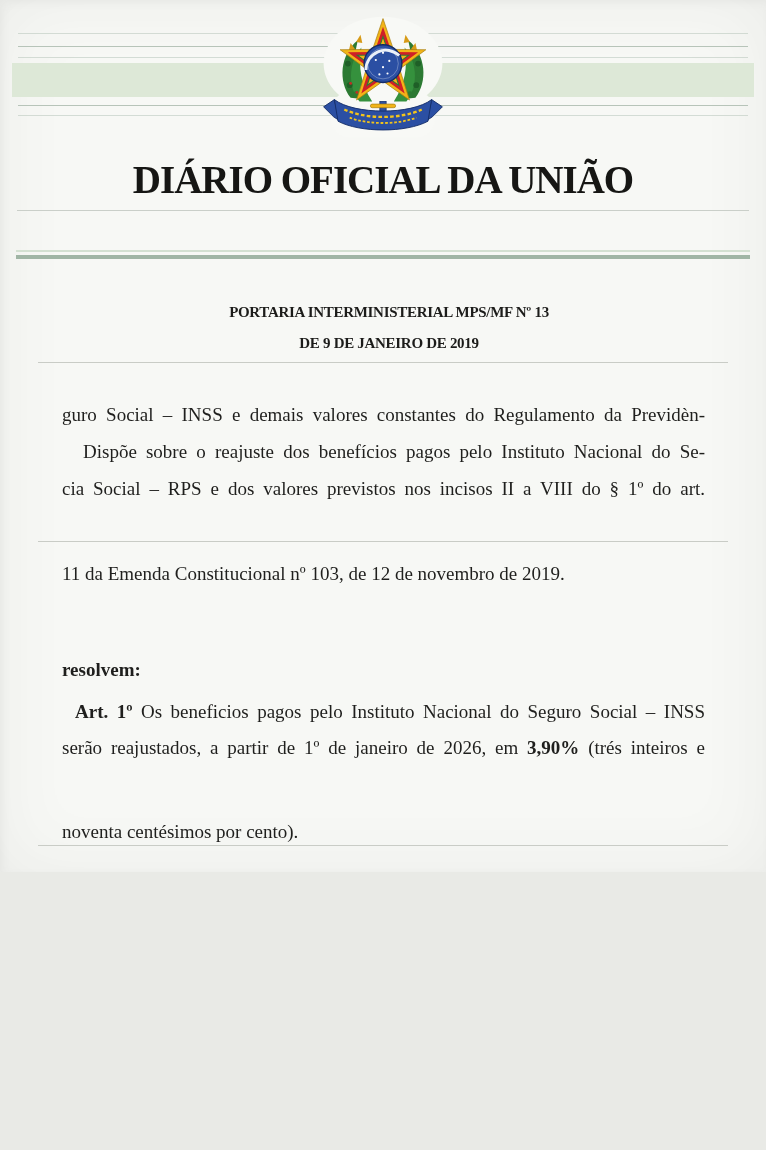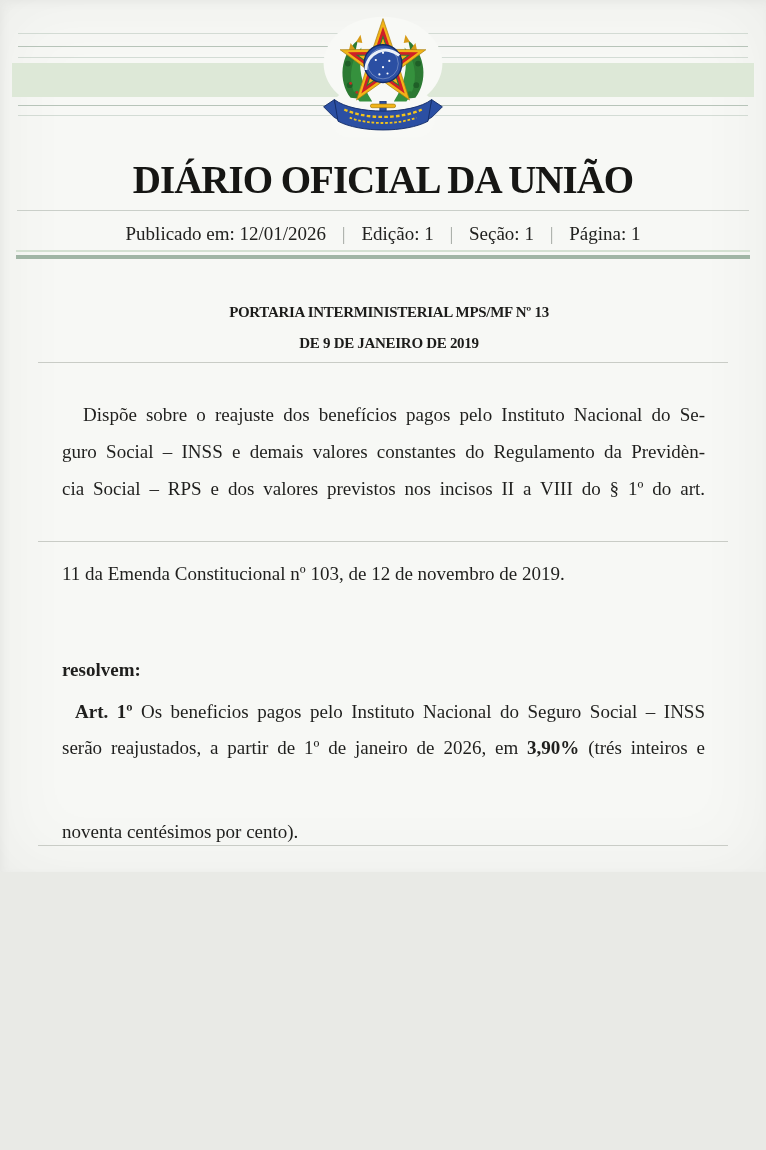--- a/index.html
+++ b/index.html
@@ -120,46 +120,33 @@
       <path d="M124,92 L136,100 L125,111 L119,115 Z" fill="#2b4fa3" stroke="#142c66" stroke-width="1"></path>
       <path d="M16,92 C38,109 102,109 124,92 L120,116 C96,129 44,129 20,116 Z" fill="#2b4fa3" stroke="#142c66" stroke-width="1"></path>
       <path d="M27,103 C50,114 90,114 113,103" stroke="#f2c41c" stroke-width="2.6" fill="none" stroke-dasharray="4 2.5"></path>
       <path d="M33,112 C53,120 87,120 107,112" stroke="#f2c41c" stroke-width="2" fill="none" stroke-dasharray="3 2"></path>
     </svg>
   </div>
 
   <div class="masthead">DIÁRIO OFICIAL DA UNIÃO</div>
   <div class="rule-wide" style="top:210px"></div>
 
-  <div class="pubinfo">
-    <span>Publicado em:</span>
-    <span>12/01/2026</span>
-    <span class="pi-sep">|</span>
-    <span>Edição:</span>
-    <span>1</span>
-    <span class="pi-sep">|</span>
-    <span>Seção:</span>
-    <span>1</span>
-    <span class="pi-sep">|</span>
-    <span>Página:</span>
-    <span>1</span>
-  </div>
 
   <div class="rule-pale" style="top:250px"></div>
   <div class="rule-thick" style="top:255px"></div>
 
   <div class="doctitle">
     <div>PORTARIA INTERMINISTERIAL MPS/MF Nº 13</div>
     <div>DE 9 DE JANEIRO DE 2019</div>
   </div>
   <div class="rule" style="top:362px"></div>
 
   <div id="ementa" class="bodycol">
+    <div class="jl">guro Social – INSS e demais valores constantes do Regulamento da Previdèn-</div>
     <div class="jl ind-ementa">Dispõe sobre o reajuste dos benefícios pagos pelo Instituto Nacional do Se-</div>
-    <div class="jl">guro Social – INSS e demais valores constantes do Regulamento da Previdèn-</div>
     <div class="jl">cia Social – RPS e dos valores previstos nos incisos II a VIII do § 1º do art.</div>
     <div class="jl jl-last">11 da Emenda Constitucional nº 103, de 12 de novembro de 2019.</div>
   </div>
 
   <div class="rule" style="top:541px"></div>
 
 
   <div id="resolve" class="bodycol">resolvem:</div>
 
   <div id="art1" class="bodycol">

